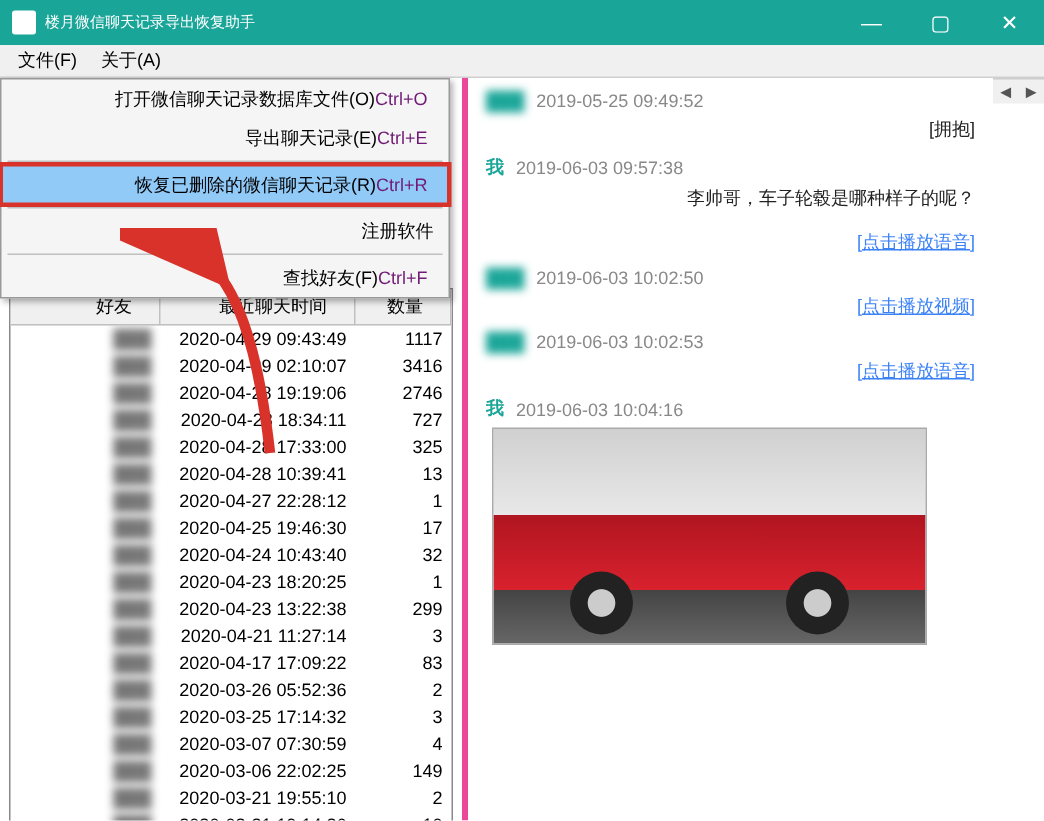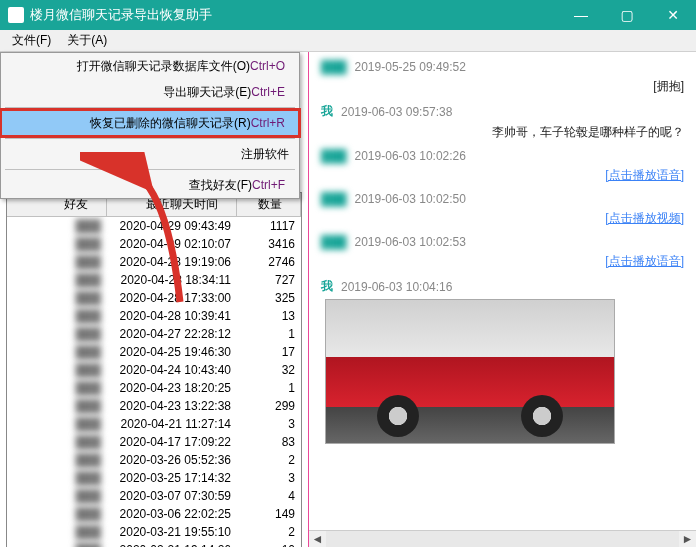--- a/index.html
+++ b/index.html
@@ -1,19 +1,19 @@
 <!DOCTYPE html>
 <html><head>
 <meta charset="utf-8">
 <style>
 * { box-sizing: border-box; margin: 0; padding: 0; font-family: "Microsoft YaHei", "SimSun", sans-serif; font-size: 12px; }
 body { width: 696px; height: 547px; overflow: hidden; background: #fff; position: relative; }
 .titlebar { height: 30px; background: #19a598; display: flex; align-items: center; padding-left: 8px; color: #fff; }
 .titlebar .icon { width: 16px; height: 16px; background: #fff; border-radius: 2px; margin-right: 6px; display: inline-block; }
-.titlebar-title { flex: 1; font-size: 13px; }
+.titlebar-title { flex: 1; font-size: 10px; }
 .titlebar-btns { display: flex; height: 100%; }
 .titlebar-btn { width: 46px; display: flex; align-items: center; justify-content: center; color: #fff; font-size: 14px; font-family: "Segoe UI Symbol", sans-serif; }
 .menubar { height: 22px; background: #f0f0f0; border-bottom: 1px solid #d0d0d0; display: flex; align-items: flex-start; padding-left: 4px; }
 .menu-top { padding: 2px 8px; }
 .content { display: flex; height: calc(100% - 52px); text-align: right; }
 .left-pane { width: 308px; position: relative; }
 .dropdown-menu { position: absolute; left: 0; top: 0; width: 300px; background: #f5f5f5; border: 1px solid #999; box-shadow: 2px 2px 4px rgba(0,0,0,.3); z-index: 10; }
 .mi { display: flex; align-items: center; height: 26px; padding: 0 10px 0 26px; position: relative; }
 .mi .lbl { flex: 1; }
 .mi .sc { color: #701a75; margin-right: 4px; }
@@ -23,21 +23,21 @@
 .friend-table { position: absolute; top: 140px; left: 6px; width: 296px; height: 382px; border: 1px solid #888; background: #fff; overflow: hidden; }
 .thead { display: flex; background: #f0f0f0; border-bottom: 1px solid #c0c0c0; }
 .th { border-right: 1px solid #c0c0c0; padding: 3px 18px; font-size: 12px; }
 .th.c1 { width: 100px; } .th.c2 { width: 130px; } .th.c3 { flex: 1; }
 .tbody { height: calc(100% - 22px); overflow-y: scroll; }
 .tr { display: flex; height: 18px; line-height: 18px; font-size: 11px; }
 .td { overflow: hidden; white-space: nowrap; padding: 0 6px; }
 .td.c1 { width: 100px; filter: blur(3px); color: #777; }
 .td.c2 { width: 130px; }
 .td.c3 { flex: 1; }
-.right-pane { flex: 1; display: flex; flex-direction: column; border-left: 1px solid #ec4899; }
+.right-pane { flex: 1; display: flex; flex-direction: row; border-left: 4px solid #ec4899; }
 .chat-area { flex: 1; overflow-y: auto; padding: 8px 12px; }
 .msg { margin-bottom: 8px; }
 .meta { display: flex; align-items: center; gap: 8px; }
 .sender { font-weight: bold; }
 .sender.other { filter: blur(3px); color: #19a598; }
 .sender.me { color: #19a598; }
 .time { color: #888; }
 .body { padding: 4px 0 0 4px; color: #222; }
 .linkish { color: #3b82f6; text-decoration: underline; cursor: pointer; }
 .car-img { width: 290px; height: 145px; background: linear-gradient(to bottom, #d0d0d0 0%, #e8e8e8 40%, #b01520 40%, #d8222e 75%, #444 75%, #666 100%); border: 1px solid #aaa; display: flex; align-items: flex-end; justify-content: space-around; }
@@ -225,24 +225,20 @@
 
       <div class="msg">
         <div class="meta">
             <span class="sender me">我</span>
             <span class="time">2019-06-03 09:57:38</span>
           </div>
         <div class="body">李帅哥，车子轮毂是哪种样子的呢？</div>
       </div>
 
       <div class="msg">
-        <div class="meta">
-            <span class="sender other">███</span>
-            <span class="time">2019-06-03 10:02:26</span>
-          </div>
         <div class="body"><span class="linkish">[点击播放语音]</span></div>
       </div>
 
       <div class="msg">
         <div class="meta">
             <span class="sender other">███</span>
             <span class="time">2019-06-03 10:02:50</span>
           </div>
         <div class="body"><span class="linkish">[点击播放视频]</span></div>
       </div>

